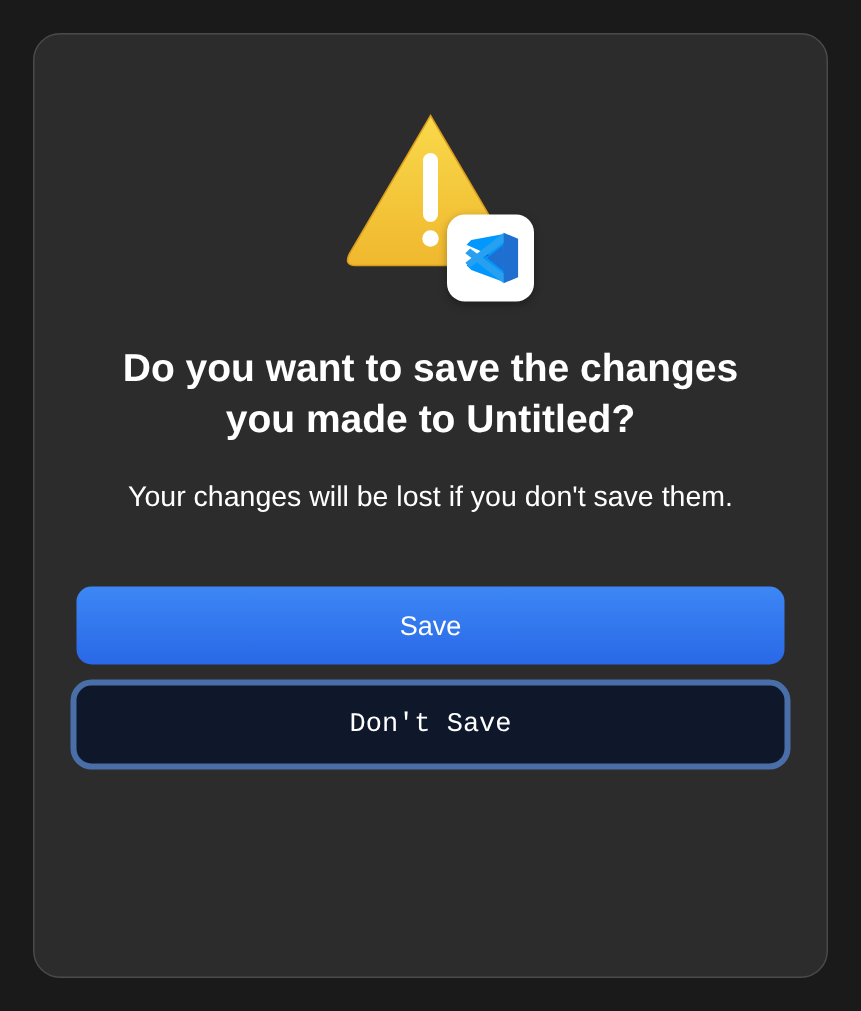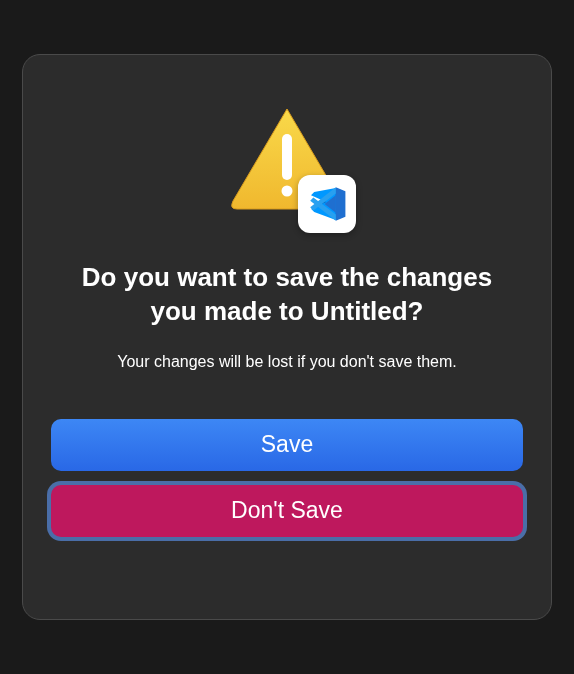--- a/index.html
+++ b/index.html
@@ -11,21 +11,21 @@
       width: 574px;
       height: 674px;
       background: #1a1a1a;
       display: flex;
       align-items: center;
       justify-content: center;
       font-family: -apple-system, BlinkMacSystemFont, "Segoe UI", sans-serif;
     }
     .dialog {
       width: 530px;
-      height: 566px;
+      height: 630px;
       background: #2c2c2c;
       border-radius: 18px;
       border: 1px solid #4a4a4a;
       padding: 40px 28px 28px 28px;
       display: flex;
       flex-direction: column;
       align-items: center;
     }
     .icon-container {
       position: relative;
@@ -57,48 +57,49 @@
       color: #ffffff;
       font-size: 26px;
       font-weight: 700;
       text-align: center;
       line-height: 1.3;
       margin-bottom: 22px;
       padding: 0 10px;
     }
     .dialog-message {
       color: #ffffff;
-      font-size: 16px;
+      font-size: 19px;
       font-weight: 400;
       text-align: center;
       line-height: 1.4;
       margin-bottom: 46px;
       padding: 0 20px;
     }
     .button {
       width: 100%;
       height: 52px;
       border-radius: 10px;
-      font-size: 23px;
+      font-size: 18px;
       font-weight: 400;
       cursor: pointer;
       border: none;
       margin-bottom: 14px;
       display: flex;
       align-items: center;
       justify-content: center;
     }
     .button-primary {
       background: linear-gradient(to bottom, #3d87f5, #2968e6);
       color: #ffffff;
       font-weight: 500;
     }
     .button-secondary {
-      background: #be185d;
+      background: #0f172a;
       color: #ffffff;
+      font-family: Liberation Mono, monospace;
     }
     .button-focused {
       box-shadow: 0 0 0 4px #4a6ea8;
     }
     .button-gap {
       margin-bottom: 30px;
     }
   </style>
 </head>
 <body>

